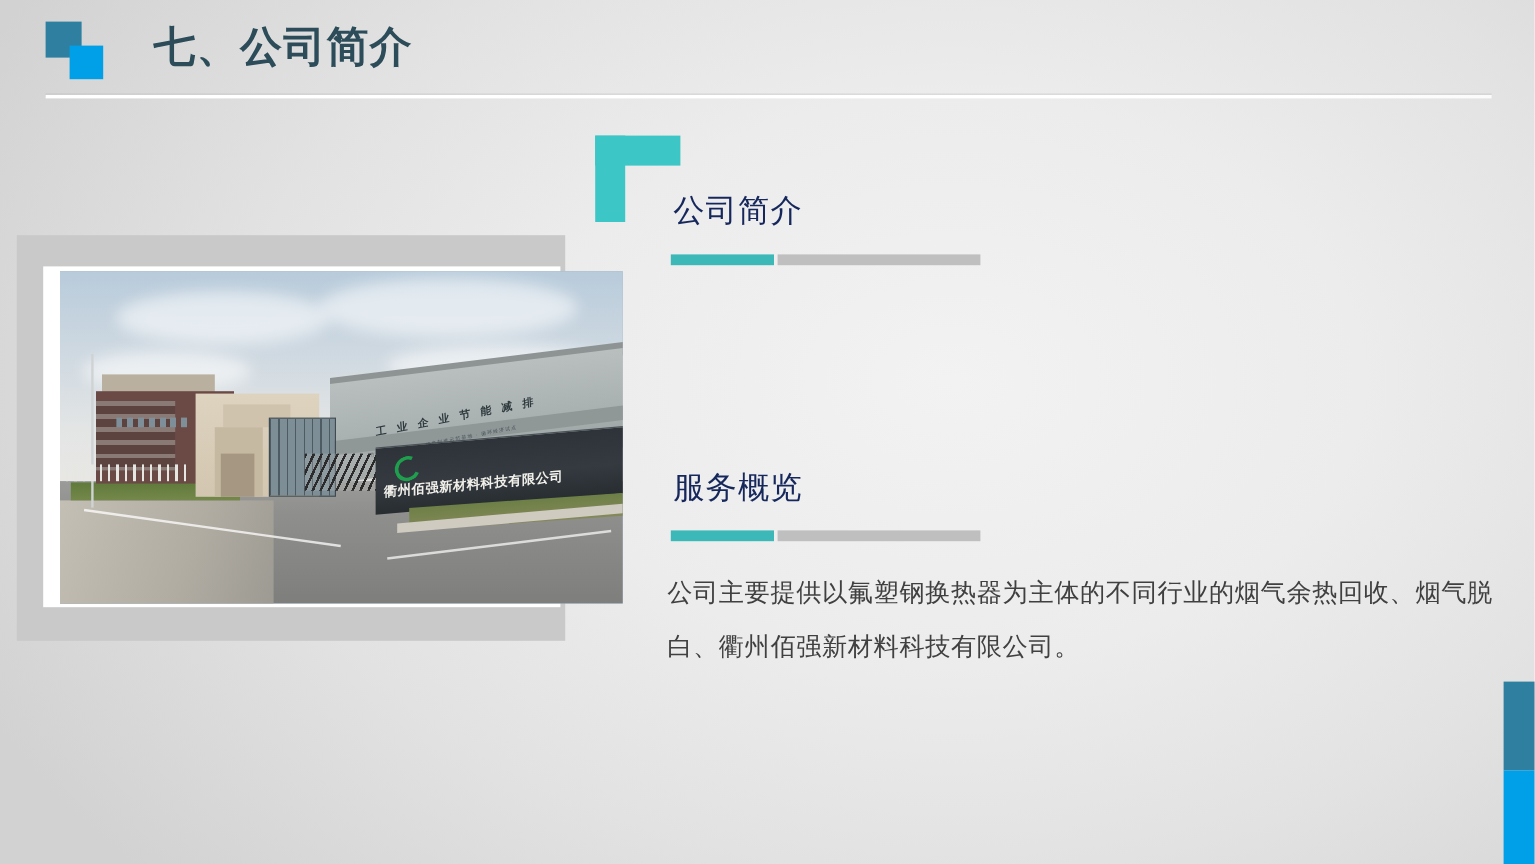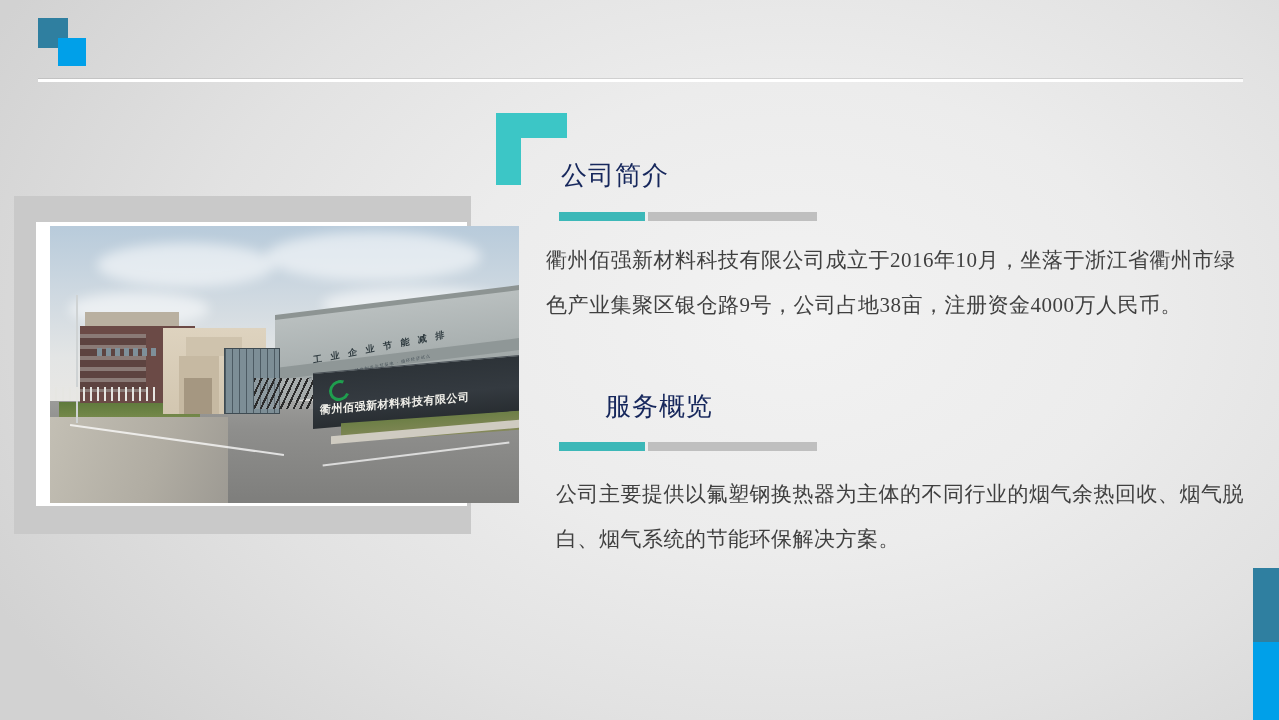--- a/index.html
+++ b/index.html
@@ -300,21 +300,21 @@
 
   .sec-head {
     position: absolute;
     font-size: 26px;
     font-weight: normal;
     color: #16275c;
     letter-spacing: 1px;
     white-space: nowrap;
   }
   .sec-head-1 { left: 561px; top: 158px; }
-  .sec-head-2 { left: 561px; top: 389px; margin-left: 44px; }
+  .sec-head-2 { left: 561px; top: 389px; }
 
   .underline {
     position: absolute;
     height: 9px;
   }
   .underline .seg-teal {
     position: absolute; left: 0; top: 0; width: 86px; height: 9px;
     background: #3cb8b8;
   }
   .underline .seg-gray {
@@ -361,20 +361,21 @@
     background: #00a0e9;
   }
 </style>
 </head>
 <body>
 
 <div id="slide">
 
   <div class="hdr-sq hdr-sq-dark"></div>
   <div class="hdr-sq hdr-sq-bright"></div>
+  <div class="hdr-title">七、公司简介</div>
   <div class="hdr-rule"></div>
 
   <div class="photo-frame">
     <div class="photo-mat"></div>
     <div class="photo">
       <div class="ph-sky"></div>
       <div class="ph-cloud ph-c1"></div>
       <div class="ph-cloud ph-c2"></div>
       <div class="ph-cloud ph-c3"></div>
       <div class="ph-cloud ph-c4"></div>
@@ -414,25 +415,24 @@
     </div>
   </div>
 
   <div class="corner-bracket"></div>
 
   <div class="sec-head sec-head-1">公司简介</div>
   <div class="underline underline-1">
     <div class="seg-teal"></div>
     <div class="seg-gray"></div>
   </div>
-  <div class="body-text body-1">衢州佰强新材料科技有限公司成立于2016年10月，坐落于浙江省衢州市绿色产业集聚区银仓路9号，公司占地38亩，注册资金4000万人民币。</div>
 
   <div class="sec-head sec-head-2">服务概览</div>
   <div class="underline underline-2">
     <div class="seg-teal"></div>
     <div class="seg-gray"></div>
   </div>
-  <div class="body-text body-2">公司主要提供以氟塑钢换热器为主体的不同行业的烟气余热回收、烟气脱白、烟气系统的节能环保解决方案。</div>
+  <div class="body-text body-2">公司主要提供以氟塑钢换热器为主体的不同行业的烟气余热回收、烟气脱白、衢州佰强新材料科技有限公司。</div>
 
   <div class="accent-top"></div>
   <div class="accent-bottom"></div>
 
 </div>
 
 </body></html>

